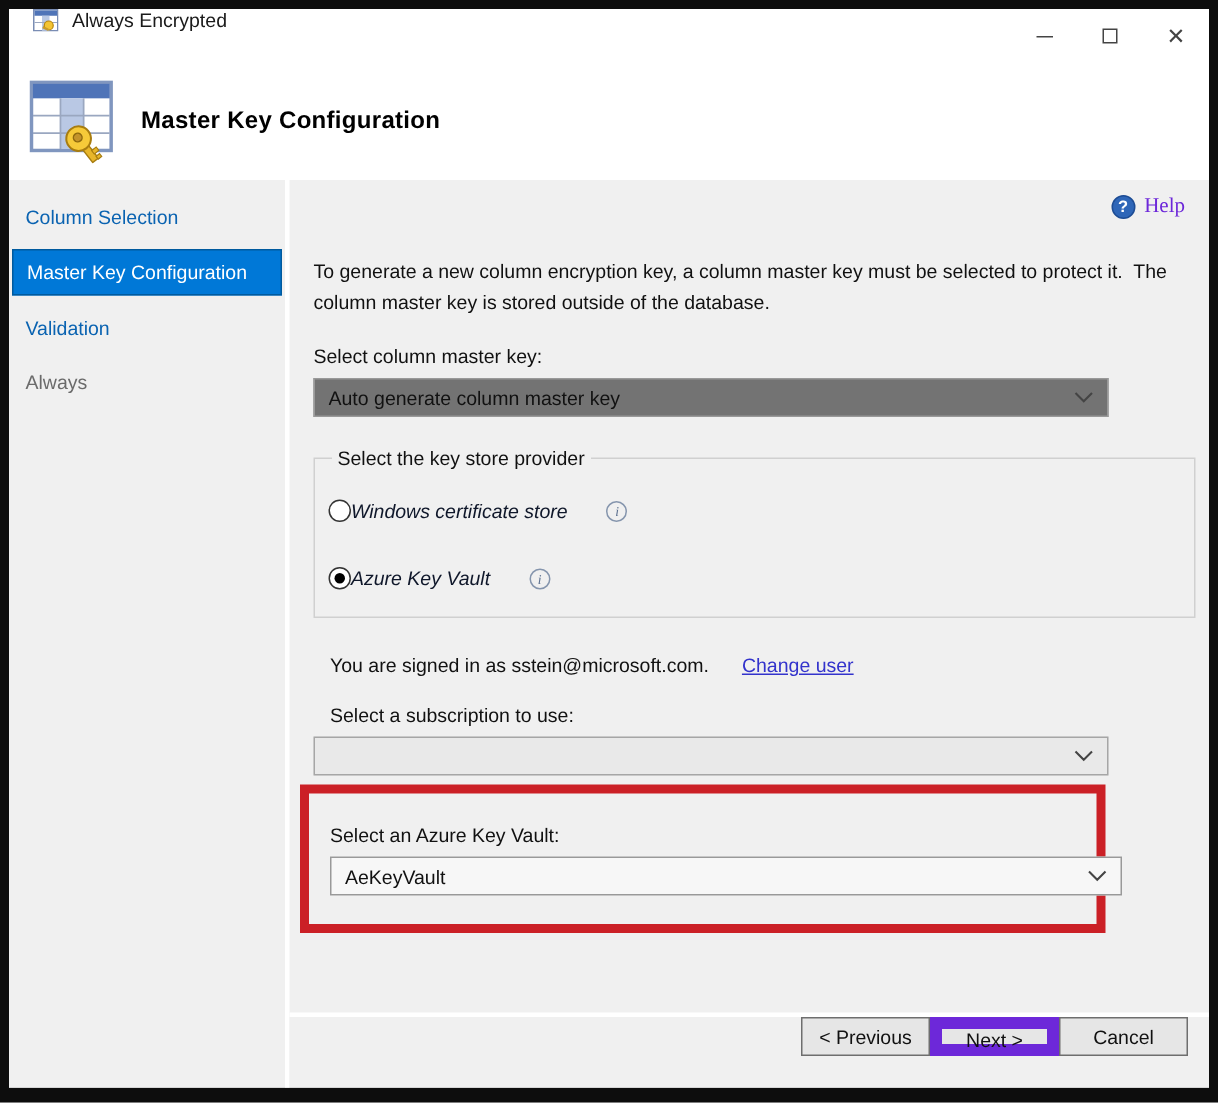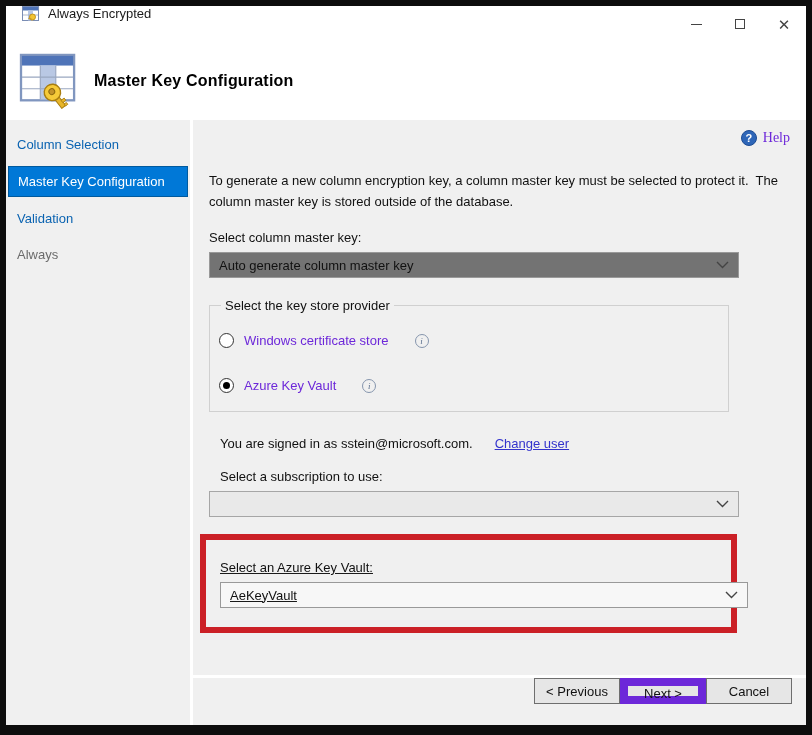--- a/index.html
+++ b/index.html
@@ -39,36 +39,36 @@
 
   .intro { font-size:13px; line-height:21px; margin-top:24px; max-width:583px; color:#111; white-space:pre-wrap; }
 
   .field-label { display:block; font-size:13px; margin-top:18px; margin-bottom:7px; color:#111; }
 
   .dropdown { width:530px; height:26px; background:#737373; border:1px solid #999; display:flex; align-items:center; padding:0 9px; font-size:13px; color:#111; cursor:default; }
   .dropdown .dd-value { flex:1; overflow:hidden; white-space:nowrap; }
   .dropdown.gray { background:#e9e9e9; border-color:#a6a6a6; }
   .chev { flex:0 0 auto; margin-left:8px; }
 
-  .groupbox { margin-top:20px; width:520px; border:1px solid #d0d0d0; padding:4px 10px 18px 9px; }
+  .groupbox { margin-top:20px; width:588px; border:1px solid #d0d0d0; padding:4px 10px 18px 9px; }
   .groupbox legend { font-size:13px; color:#111; padding:0 4px; margin-left:2px; }
   .radio-row { display:flex; align-items:center; margin-top:16px; }
   .radio-row + .radio-row { margin-top:30px; }
   .radio { width:15px; height:15px; border-radius:50%; border:1px solid #333; background:#fff; flex:0 0 auto; display:inline-flex; align-items:center; justify-content:center; }
   .radio.checked::after { content:""; width:7px; height:7px; border-radius:50%; background:#000; }
-  .radio-label { font-size:13px; margin-left:10px; color:#6d28d9; }
+  .radio-label { font-size:13px; color:#0f172a;font-style:italic; }
   .info-icon { width:14px; height:14px; border-radius:50%; border:1px solid #8595ad; color:#5b6f8e; font-size:9px; font-style:italic; font-family:"Liberation Serif",serif; display:inline-flex; align-items:center; justify-content:center; margin-left:26px; }
 
   .signin-row { display:flex; align-items:center; margin-top:24px; padding-left:11px; }
   .signin-text { font-size:13px; color:#111;text-align:right; }
   .change-user { font-size:13px; color:#3333cc; text-decoration:underline; margin-left:22px; cursor:pointer; }
 
   .sub-label { padding-left:11px; margin-top:18px; }
 
-  .red-box { margin-top:17px; margin-left:-9px; width:537px; border:6px solid #cb2026; background:#f0f0f0; padding:10px 0 19px 14px;text-decoration:underline; }
+  .red-box { margin-top:6px; margin-left:-9px; width:537px; border:6px solid #cb2026; background:#f0f0f0; padding:10px 0 19px 14px; }
   .red-box .field-label { margin-top:10px; }
   .red-box .dropdown { width:528px; background:#f7f7f7; }
 
   
   .footer { flex:0 0 auto; height:50px; border-top:3px solid #ffffff; display:flex; align-items:flex-start; justify-content:flex-end; gap:0; padding-right:14px; background:#f0f0f0; }
   .btn { min-width:86px; height:26px; background:#e6e6e6; border:1px solid #6e6e6e; font-size:13px; font-family:inherit; color:#111; cursor:pointer; }
   .btn.default { border:8px solid #6d28d9; }
 </style>
 </head>
 <body>

